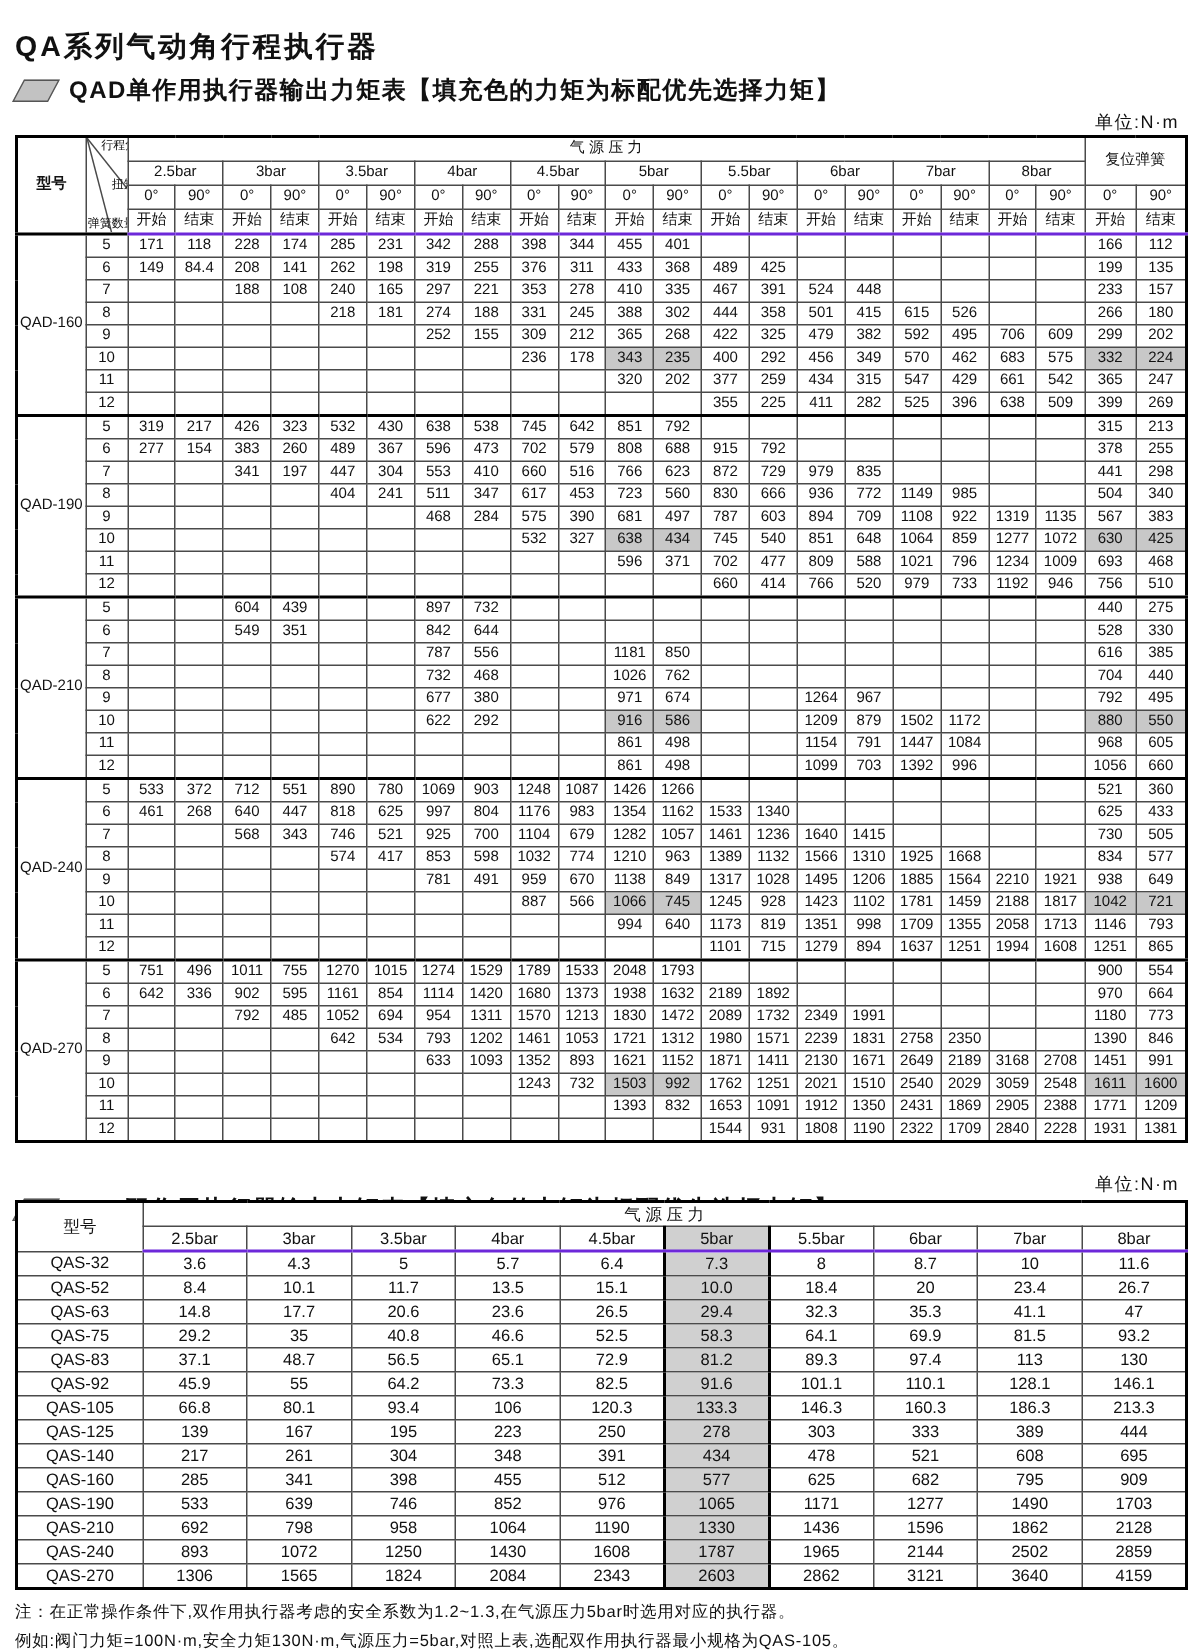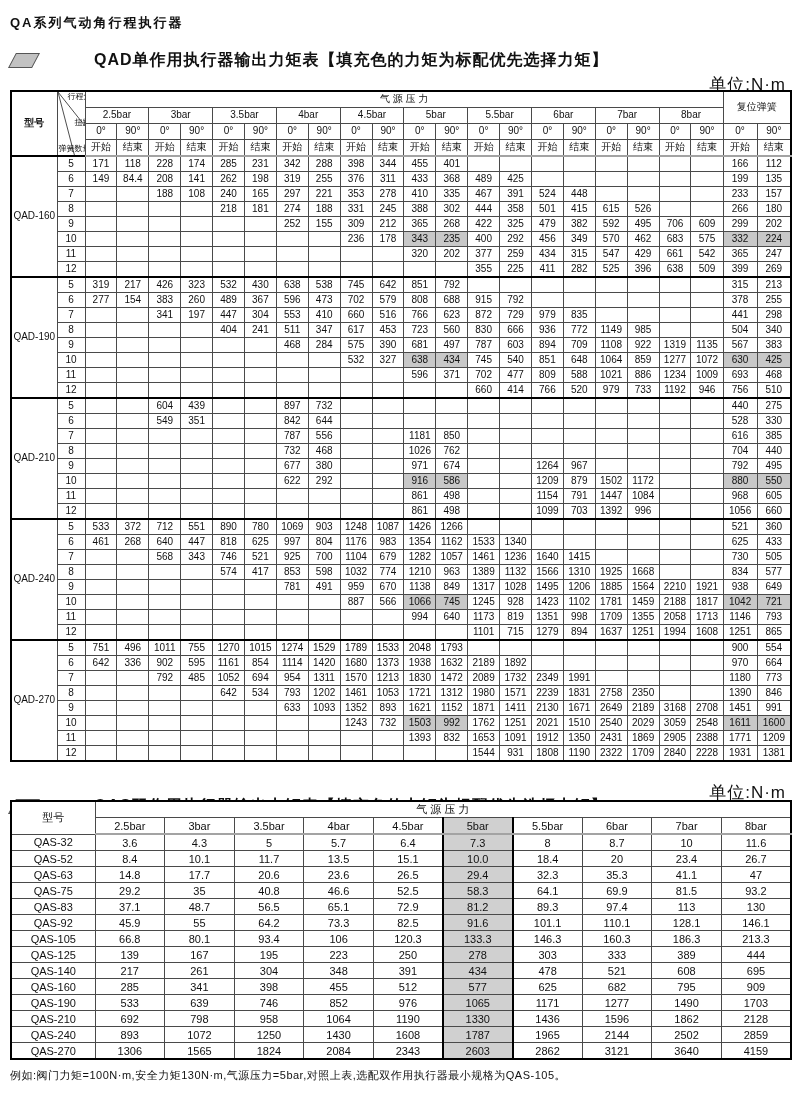--- a/index.html
+++ b/index.html
@@ -1,37 +1,37 @@
 <!DOCTYPE html>
 <html><head>
 <meta charset="utf-8">
 <style>
   html,body{margin:0;padding:0;}
   body{
     width:800px;height:1101px;position:relative;background:#fff;
     font-family:"Liberation Sans","DejaVu Sans",sans-serif;color:#111;
     -webkit-font-smoothing:antialiased;
   }
-  .main-title{position:absolute;top:5px;left:10px;font-size:13px;font-weight:bold;letter-spacing:2px;}
+  .main-title{position:absolute;top:5px;left:10px;font-size:19px;font-weight:bold;letter-spacing:2px;}
   .section-head{position:absolute;left:12px;display:flex;align-items:center;gap:10px;}
-  .section-title{font-size:16px;font-weight:bold;letter-spacing:1px;margin-left:48px;}
+  .section-title{font-size:16px;font-weight:bold;letter-spacing:1px;}
   .pgram{width:22px;height:13px;background:#c2c2c2;border:1px solid #555;transform:skewX(-28deg);}
-  .unit{position:absolute;right:14px;font-size:17px;letter-spacing:1px;}
+  .unit{position:absolute;right:14px;font-size:12px;letter-spacing:1px;}
   table{border-collapse:collapse;table-layout:fixed;position:absolute;left:10px;background:#fff;}
   #qad,#qas{border:2px solid #000;width:780px;}
   #qad{top:90px;font-size:10px;}
   #qas{top:800px;font-size:11px;}
   td{border:1px solid #4a4a4a;text-align:center;vertical-align:middle;padding:0;
      overflow:hidden;white-space:nowrap;}
   #qad td{height:14px;line-height:1.05;}
   #qad thead td{height:15px;font-size:10px;}
   #qas td{height:15px;}
   .col-model{width:46px}.col-sn{width:28px}.col-d{width:31.9px}.col-sp{width:34px}
   .qas-model{width:84px}.qas-d{width:69.6px}
-  .hb{border-bottom:2px solid #a3a3a3;}
+  .hb{border-bottom:2px solid #6d28d9;}
   .gsep{border-top:2px solid #000;}
   .hl{background:#c8c8c8;}
   .p5{background:#d0d0d0;border-left:2px solid #000;border-right:2px solid #000;}
   .diag{position:relative;padding:0;}
   .diagwrap{position:absolute;inset:0;}
   .diagwrap svg{position:absolute;inset:0;width:100%;height:100%;}
   .diagwrap svg line{stroke:#4a4a4a;stroke-width:1;}
   .d-a{position:absolute;top:1px;right:0;width:17px;font-size:8px;line-height:1.05;text-align:center;}
   .d-b{position:absolute;top:27px;right:1px;width:9px;font-size:8px;line-height:1.1;text-align:center;}
   .d-c{position:absolute;bottom:1px;left:1px;width:9px;font-size:8px;line-height:1.1;text-align:center;}
@@ -518,21 +518,21 @@
         <td class=""></td>
         <td class=""></td>
         <td class=""></td>
         <td class="">596</td>
         <td class="">371</td>
         <td class="">702</td>
         <td class="">477</td>
         <td class="">809</td>
         <td class="">588</td>
         <td class="">1021</td>
-        <td class="">886</td>
+        <td class="">796</td>
         <td class="">1234</td>
         <td class="">1009</td>
         <td class="">693</td>
         <td class="">468</td>
       </tr>
       <tr>
         <td class="">12</td>
         <td class=""></td>
         <td class=""></td>
         <td class=""></td>
@@ -1380,14 +1380,15 @@
         <td class="p5">2603</td>
         <td class="">2862</td>
         <td class="">3121</td>
         <td class="">3640</td>
         <td class="">4159</td>
       </tr>
     </tbody>
   </table>
 
 <div class="notes">
+  <div>注：在正常操作条件下,双作用执行器考虑的安全系数为1.2~1.3,在气源压力5bar时选用对应的执行器。</div>
   <div>例如:阀门力矩=100N·m,安全力矩130N·m,气源压力=5bar,对照上表,选配双作用执行器最小规格为QAS-105。</div>
 </div>
 
 </body></html>

